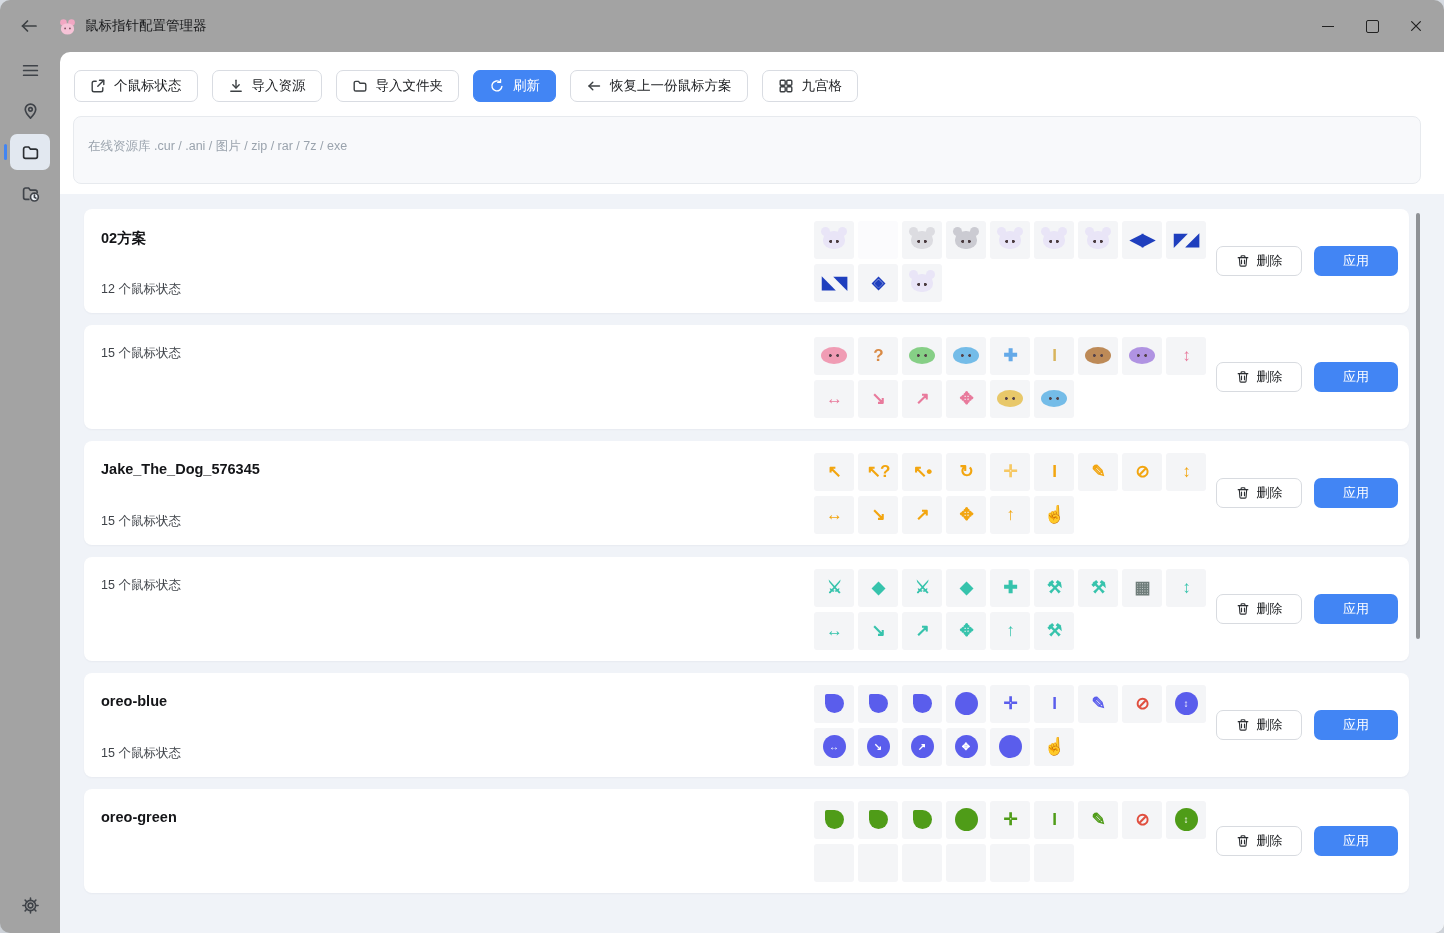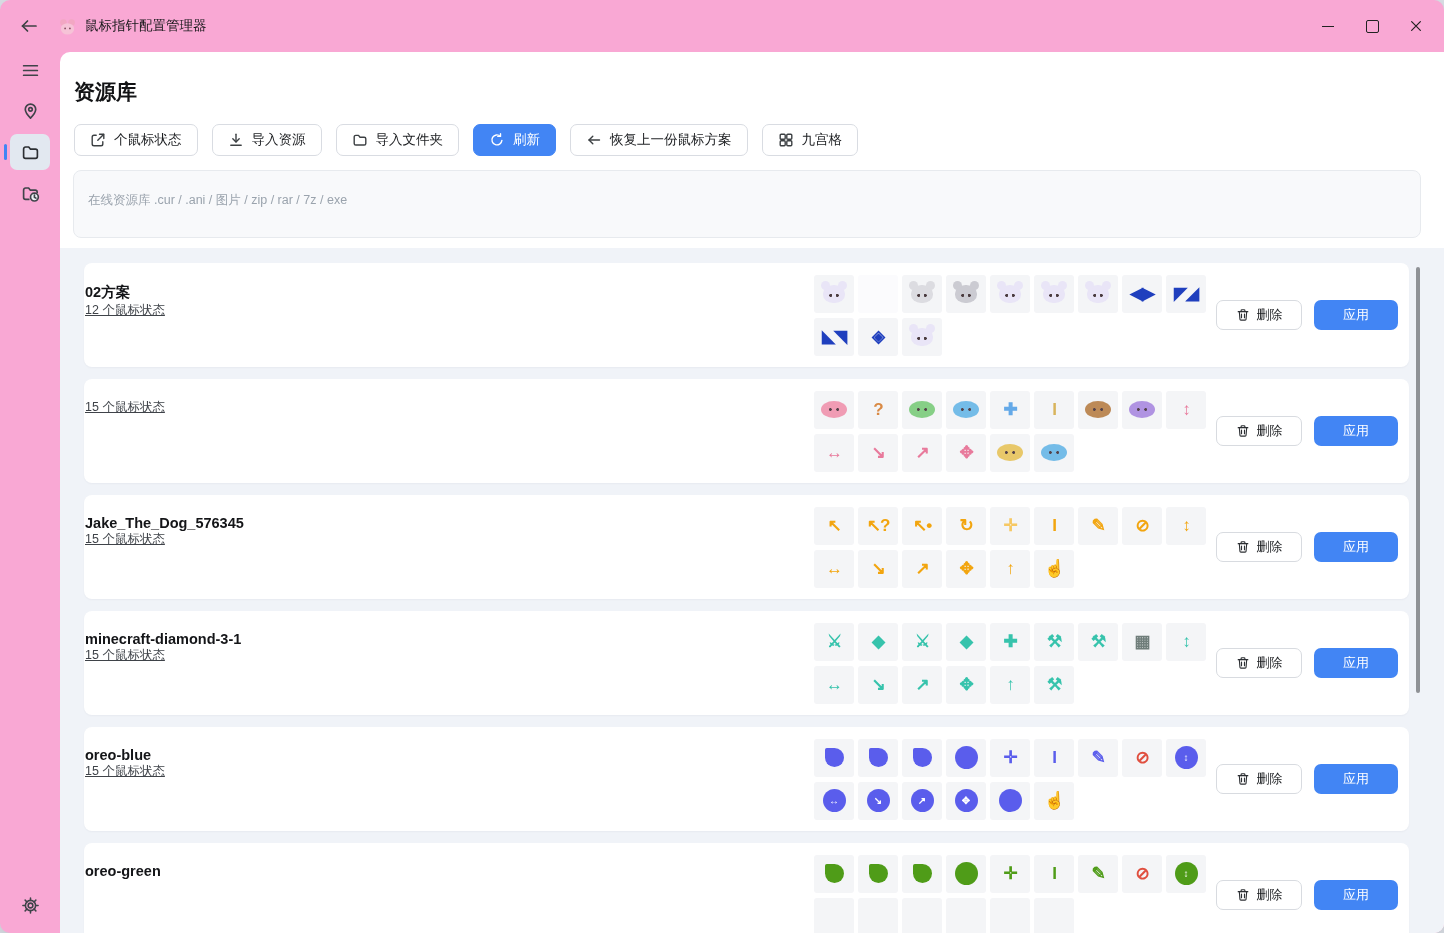--- a/index.html
+++ b/index.html
@@ -1,17 +1,17 @@
 <!DOCTYPE html>
 <html><head>
 <meta charset="utf-8">
 <style>
   html,body{margin:0;padding:0;background:#dde2e9;width:1444px;height:933px;overflow:hidden;
     font-family:"Liberation Sans",sans-serif;}
-  .window{position:relative;width:1444px;height:933px;background:#f9a8d4;border-radius:10px;
+  .window{position:relative;width:1444px;height:933px;background:#a3a3a3;border-radius:10px;
     overflow:hidden;box-shadow:0 6px 24px rgba(0,0,0,.18);}
   
   .titlebar{height:52px;display:flex;align-items:center;padding:0 6px 0 14px;box-sizing:border-box;}
   .tb-back{background:none;border:0;width:30px;height:30px;display:flex;align-items:center;justify-content:center;
     border-radius:6px;cursor:pointer;padding:0;}
   .app-icon{margin-left:14px;display:flex;}
   .app-title{margin-left:8px;font-size:13.5px;color:#17181a;}
   .win-controls{margin-left:auto;display:flex;}
   .win-controls button{background:none;border:0;width:44px;height:38px;display:flex;align-items:center;justify-content:center;padding:0;cursor:pointer;}
   .ic-min{display:block;width:12px;height:0;border-bottom:1.6px solid #222;}
@@ -36,24 +36,24 @@
   .tbtn.primary{background:#4285f4;border-color:#4285f4;color:#fff;}
   .tbtn svg{flex:0 0 auto;}
   .dropzone{margin:14px 23px 0 13px;height:68px;box-sizing:border-box;background:#f8f9fb;
     border:1px solid #e7eaee;border-radius:8px;padding:13px 14px;cursor:pointer;}
   .dz-title{font-size:13.5px;font-weight:bold;color:#17181a;}
   .dz-sub{margin-top:8px;font-size:12.5px;color:#9aa3ad;}
   
   .list{flex:1;margin-top:10px;background:#f0f3f8;padding:15px 35px 0 24px;position:relative;overflow:hidden;}
   .card{height:104px;background:#fff;border-radius:8px;margin-bottom:12px;display:flex;align-items:center;
     box-shadow:0 1px 2px rgba(16,24,40,.04);}
-  .meta{width:730px;box-sizing:border-box;height:100%;padding:20px 0 15px 1px;display:flex;
-    flex-direction:column;justify-content:flex-start;}
+  .meta{width:730px;box-sizing:border-box;height:100%;padding:20px 0 15px 17px;display:flex;
+    flex-direction:column;justify-content:space-between;}
   .scheme-name{font-size:14.5px;font-weight:bold;color:#141518;}
-  .scheme-count{font-size:12.5px;color:#3f4349;text-decoration:underline;}
+  .scheme-count{font-size:12.5px;color:#3f4349;}
   .thumbs{width:392px;display:grid;grid-template-columns:repeat(9,40px);grid-auto-rows:38px;gap:5px 4px;align-content:center;}
   .thumb{width:40px;height:38px;background:#f4f5f7;border-radius:3px;display:flex;align-items:center;justify-content:center;}
   .thumb.empty{background:#fbfbfd;}
   .bear{width:22px;height:18px;position:relative;border-radius:48% 48% 46% 46%;
     background:radial-gradient(circle at 35% 58%,#4a3b3f 1.2px,transparent 1.8px),
                radial-gradient(circle at 65% 58%,#4a3b3f 1.2px,transparent 1.8px),var(--c);}
   .bear::before,.bear::after{content:"";position:absolute;top:-4px;width:9px;height:9px;border-radius:50%;background:var(--c);}
   .bear::before{left:-2px;}.bear::after{right:-2px;}
   .blob{width:26px;height:17px;border-radius:50%;
     background:radial-gradient(circle at 36% 50%,#54424a 1.1px,transparent 1.7px),
@@ -150,21 +150,20 @@
           <svg width="19" height="19" viewBox="0 0 16 16" fill="none" stroke="#3f4349" stroke-width="1.3" stroke-linecap="round">
             <circle cx="8" cy="8" r="2"></circle>
             <circle cx="8" cy="8" r="4.3"></circle>
             <path d="M8 1.6v2.1M8 12.3v2.1M1.6 8h2.1M12.3 8h2.1M3.5 3.5l1.5 1.5M11 11l1.5 1.5M12.5 3.5L11 5M5 11l-1.5 1.5"></path>
           </svg>
         </span>
     </button>
   </div>
 
   <div class="main">
-    <h1 class="page-title">资源库</h1>
     <div class="toolbar" id="toolbar">
         <button class="tbtn">
           <span style="display: flex;">
             <svg width="16" height="16" viewBox="0 0 16 16" fill="none" stroke="#3c4043" stroke-width="1.4" stroke-linecap="round" stroke-linejoin="round">
               <path d="M6.2 3.2H4A1.8 1.8 0 0 0 2.2 5v7A1.8 1.8 0 0 0 4 13.8h7a1.8 1.8 0 0 0 1.8-1.8V9.8"></path>
               <path d="M9.5 2.2h4.3v4.3"></path>
               <path d="M13.5 2.5L7.8 8.2"></path>
             </svg>
           </span>
           <span>个鼠标状态</span>
@@ -406,21 +405,20 @@
                   <path d="M6.3 7v4M9.7 7v4"></path>
                 </svg>
               </span>
               <span>删除</span>
             </button>
             <button class="apply-btn">应用</button>
           </div>
         </div>
         <div class="card">
           <div class="meta">
-            <div class="scheme-name">minecraft-diamond-3-1</div>
             <div class="scheme-count">15 个鼠标状态</div>
           </div>
           <div class="thumbs">
             <div class="thumb" style="--c: #36c3ac;">
               <span class="gl">⚔</span>
             </div>
             <div class="thumb" style="--c: #36c3ac;">
               <span class="gl">◆</span>
             </div>
             <div class="thumb" style="--c: #36c3ac;">

